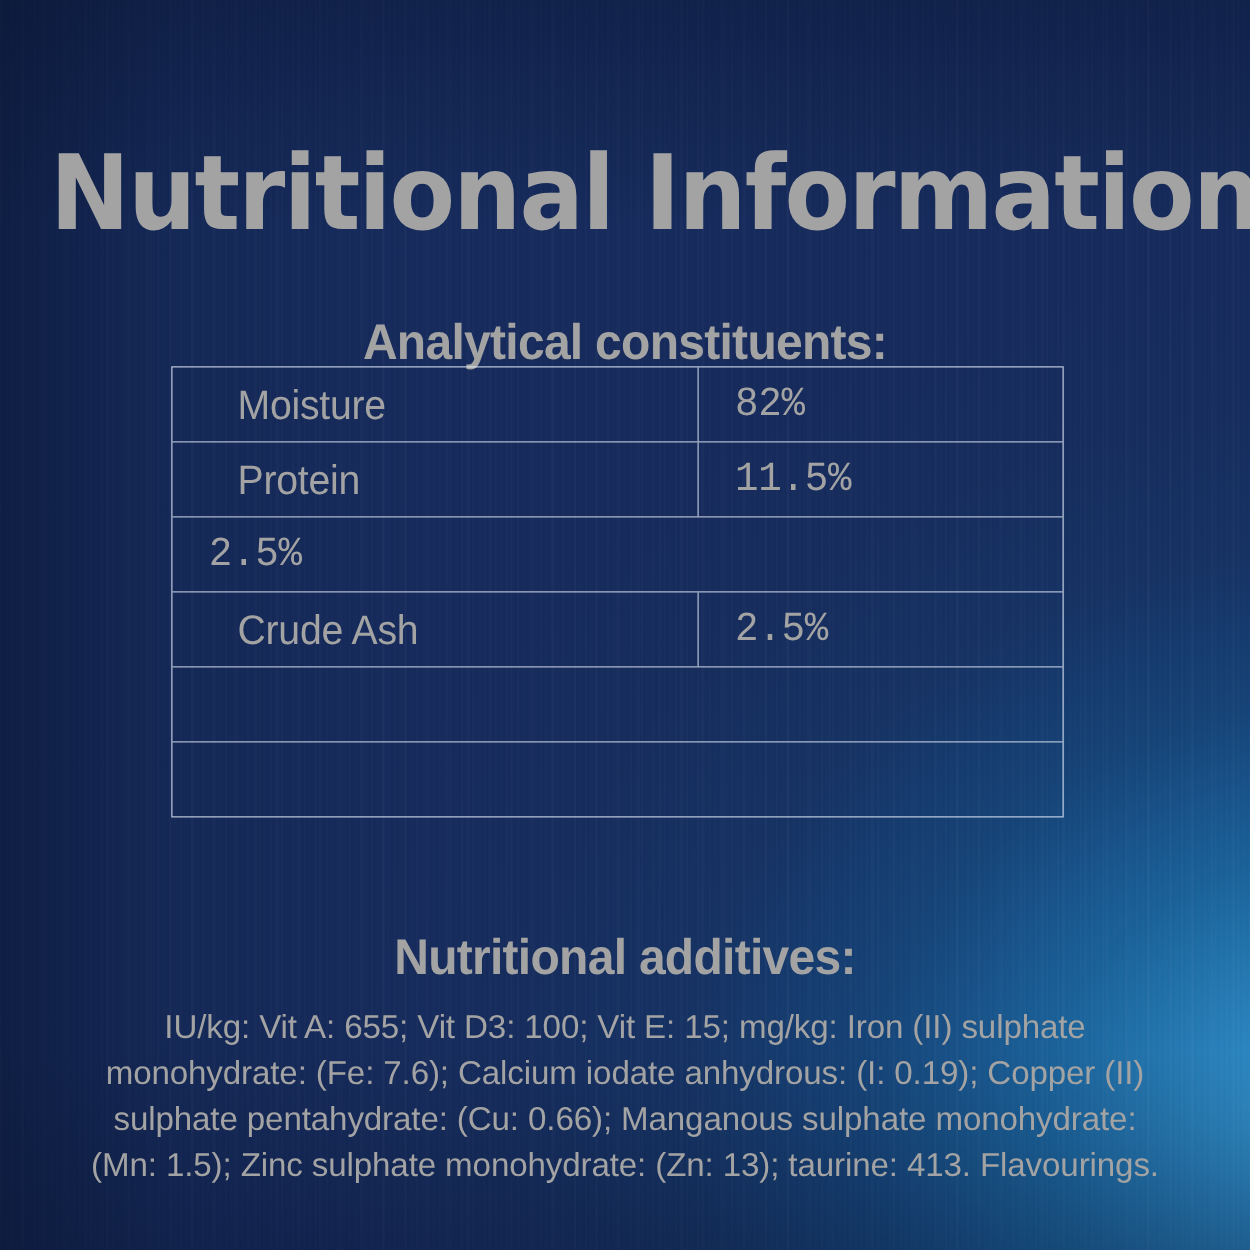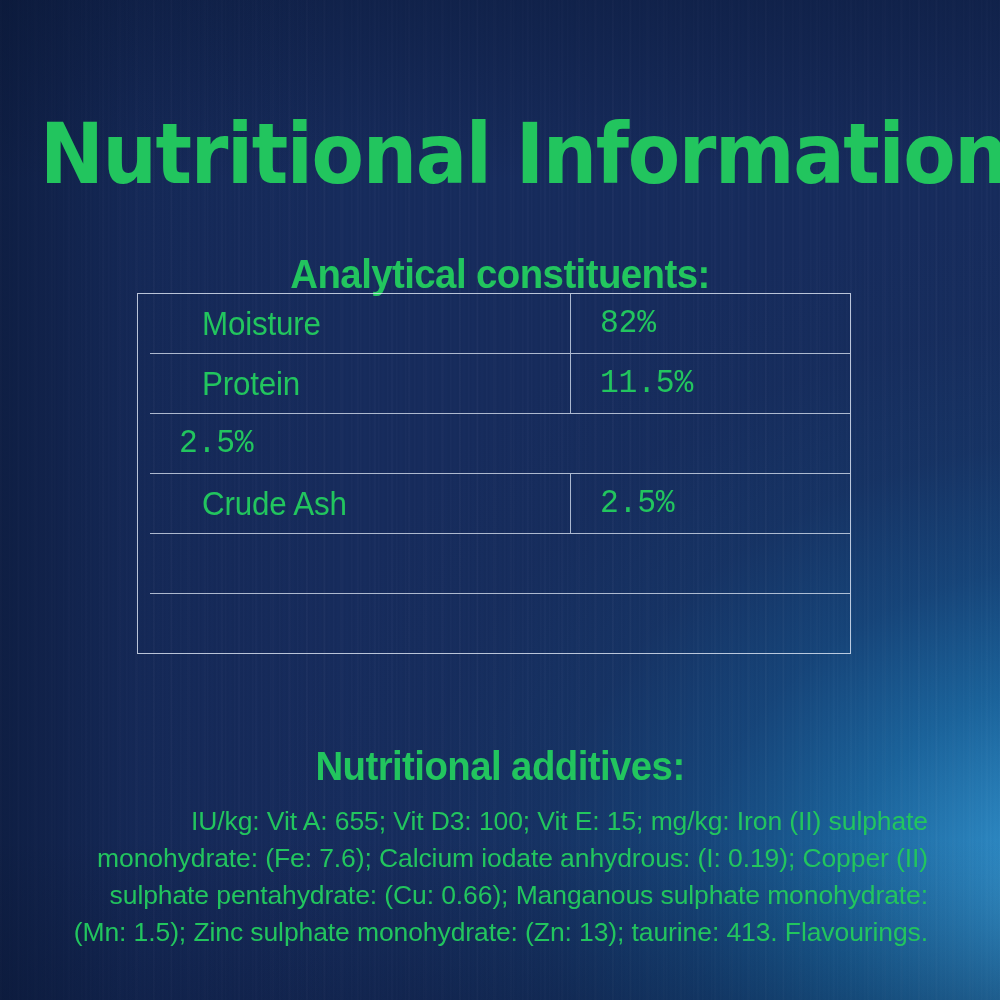--- a/index.html
+++ b/index.html
@@ -7,21 +7,21 @@
     padding: 0;
     background: #0d1b3a;
   }
 
   #panel {
     position: relative;
     width: 1000px;
     height: 1000px;
     overflow: hidden;
     font-family: "Liberation Sans", sans-serif;
-    color: #22c55e;
+    color: #a3a3a3;
     background-color: #162b5c;
   }
 
   
   .bg-base {
     position: absolute;
     inset: 0;
     background:
       radial-gradient(125% 105% at 112% 88%,
         #2b93cf 0%,
@@ -130,21 +130,20 @@
   .nutrition-table {
     position: absolute;
     left: 137px;
     top: 293px;
     width: 714px;
     height: 361px;
     border: 1px solid rgba(232,240,252,0.78);
     box-sizing: border-box;
     display: flex;
     flex-direction: column;
-    padding-left: 12px;
   }
   .row {
     flex: 1 1 0;
     display: flex;
     border-bottom: 1px solid rgba(232,240,252,0.72);
     box-sizing: border-box;
   }
   .row:last-child { border-bottom: none; }
 
   .cell-name {
@@ -183,21 +182,21 @@
     top: 1px;
   }
   .drop-icon svg { display: block; width: 100%; height: 100%; }
 
   
   .additives-body {
     position: absolute;
     top: 776px;
     left: 72px;
     width: 856px;
-    text-align: right;
+    text-align: center;
     font-size: 26.5px;
     line-height: 37px;
     letter-spacing: -0.1px;
   }
 </style>
 </head>
 <body>
 
 <div id="panel">
   <div class="bg-base"></div>

